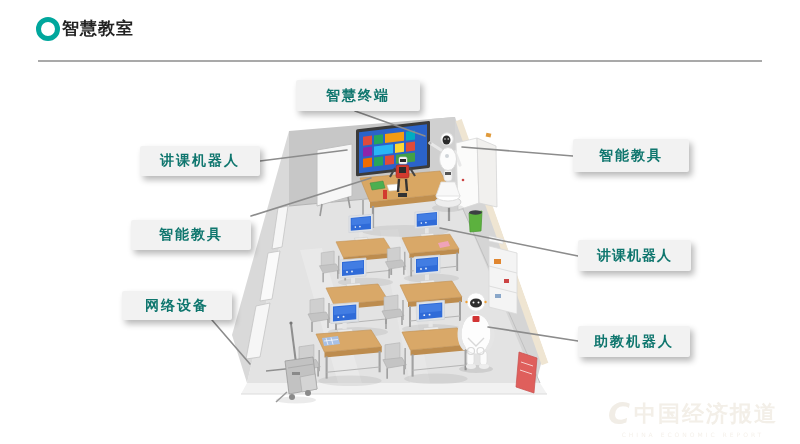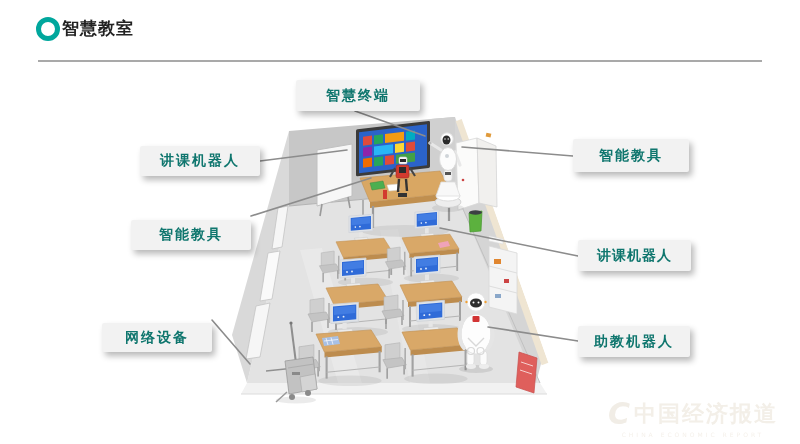--- a/index.html
+++ b/index.html
@@ -16,21 +16,21 @@
                   background:#a9a9a9;}
 
   
   .label{position:absolute;background:#f2f2f2;border-radius:2px;
          box-shadow:3px 4px 6px rgba(0,0,0,.28);
          display:flex;align-items:center;justify-content:center;
          font-size:14px;font-weight:700;color:#0f766e;letter-spacing:2px;}
   #lbl-0{left:296px;top:80px;width:124px;height:31px;}
   #lbl-1{left:140px;top:146px;width:120px;height:30px;}
   #lbl-2{left:131px;top:200px;width:120px;height:30px;margin-top:20px;}
-  #lbl-3{left:102px;top:291px;width:110px;height:29px;margin-top:32px;}
+  #lbl-3{left:122px;top:291px;width:110px;height:29px;}
   #lbl-4{left:573px;top:139px;width:116px;height:33px;}
   #lbl-5{left:578px;top:240px;width:113px;height:31px;letter-spacing:1px;}
   #lbl-6{left:578px;top:326px;width:112px;height:31px;text-align:right;}
 
   svg.layer{position:absolute;left:0;top:0;}
 
   
   .watermark{position:absolute;right:22px;bottom:6px;text-align:center;
              color:#f3efe9;user-select:none;line-height:1;}
   .wm-row{display:flex;align-items:center;justify-content:flex-end;}

